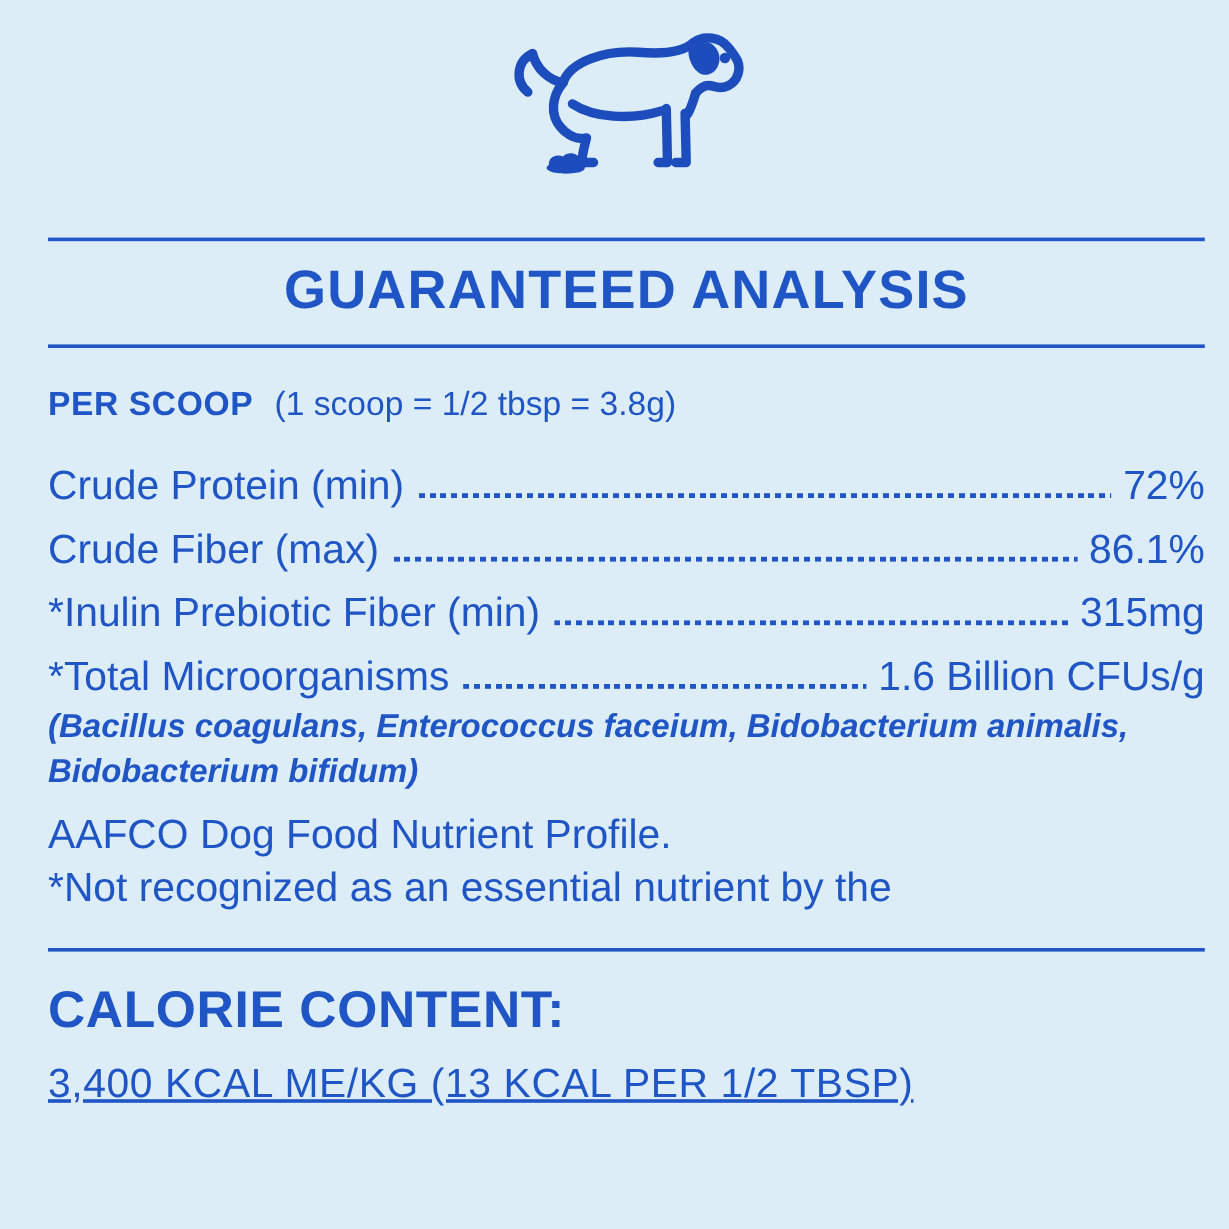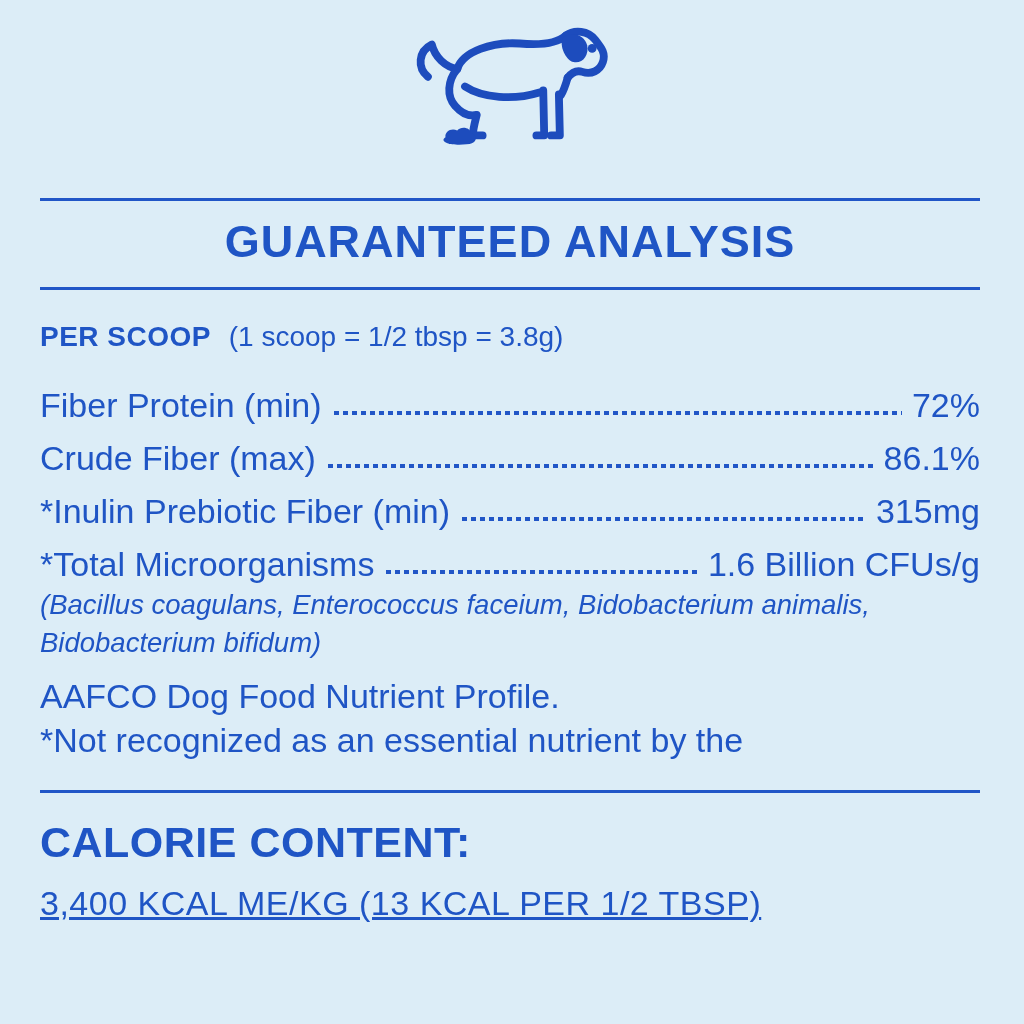--- a/index.html
+++ b/index.html
@@ -6,21 +6,21 @@
   body{
     width:1024px;height:1024px;
     background:#dcedf7;
     font-family:"Liberation Sans", sans-serif;
     color:#1f55c5;
     overflow:hidden;
   }
   .panel{
     box-sizing:border-box;
     width:1024px;height:1024px;
-    padding:22px 44px 0 40px;
+    padding:22px 20px 0 40px;
   }
   .icon-wrap{
     text-align:center;
     height:134px;
     margin-bottom:42px;
   }
   .rule{
     border:none;
     border-top:3px solid #2156c7;
     margin:0;
@@ -56,20 +56,21 @@
     margin:0 10px 7px 12px;
     background-image:repeating-linear-gradient(to right,#2156c7 0 5px,transparent 5px 9px);
     background-repeat:repeat-x;
   }
   .row .val{white-space:nowrap;}
   .species{
     font-size:27.5px;
     font-style:italic;
     line-height:1.38;
     margin-top:5px;
+    font-weight:bold;
   }
   .footnote{
     font-size:34px;
     line-height:1.3;
     margin-top:12px;
   }
   .rule-bottom{margin-top:28px;}
   .cal-title{
     font-size:43px;
     font-weight:700;
@@ -115,21 +116,21 @@
 
   <hr class="rule">
 
   <div class="per-scoop">
     <span class="ps-label">PER SCOOP</span>
     <span class="ps-detail">(1 scoop = 1/2 tbsp = 3.8g)</span>
   </div>
 
   <div class="rows">
     <div class="row">
-      <span class="lbl">Fiber Protein (min)</span>
+      <span class="lbl">Crude Protein (min)</span>
       <span class="leader"></span>
       <span class="val">72%</span>
     </div>
     <div class="row">
       <span class="lbl">Crude Fiber (max)</span>
       <span class="leader"></span>
       <span class="val">86.1%</span>
     </div>
     <div class="row">
       <span class="lbl">*Inulin Prebiotic Fiber (min)</span>

